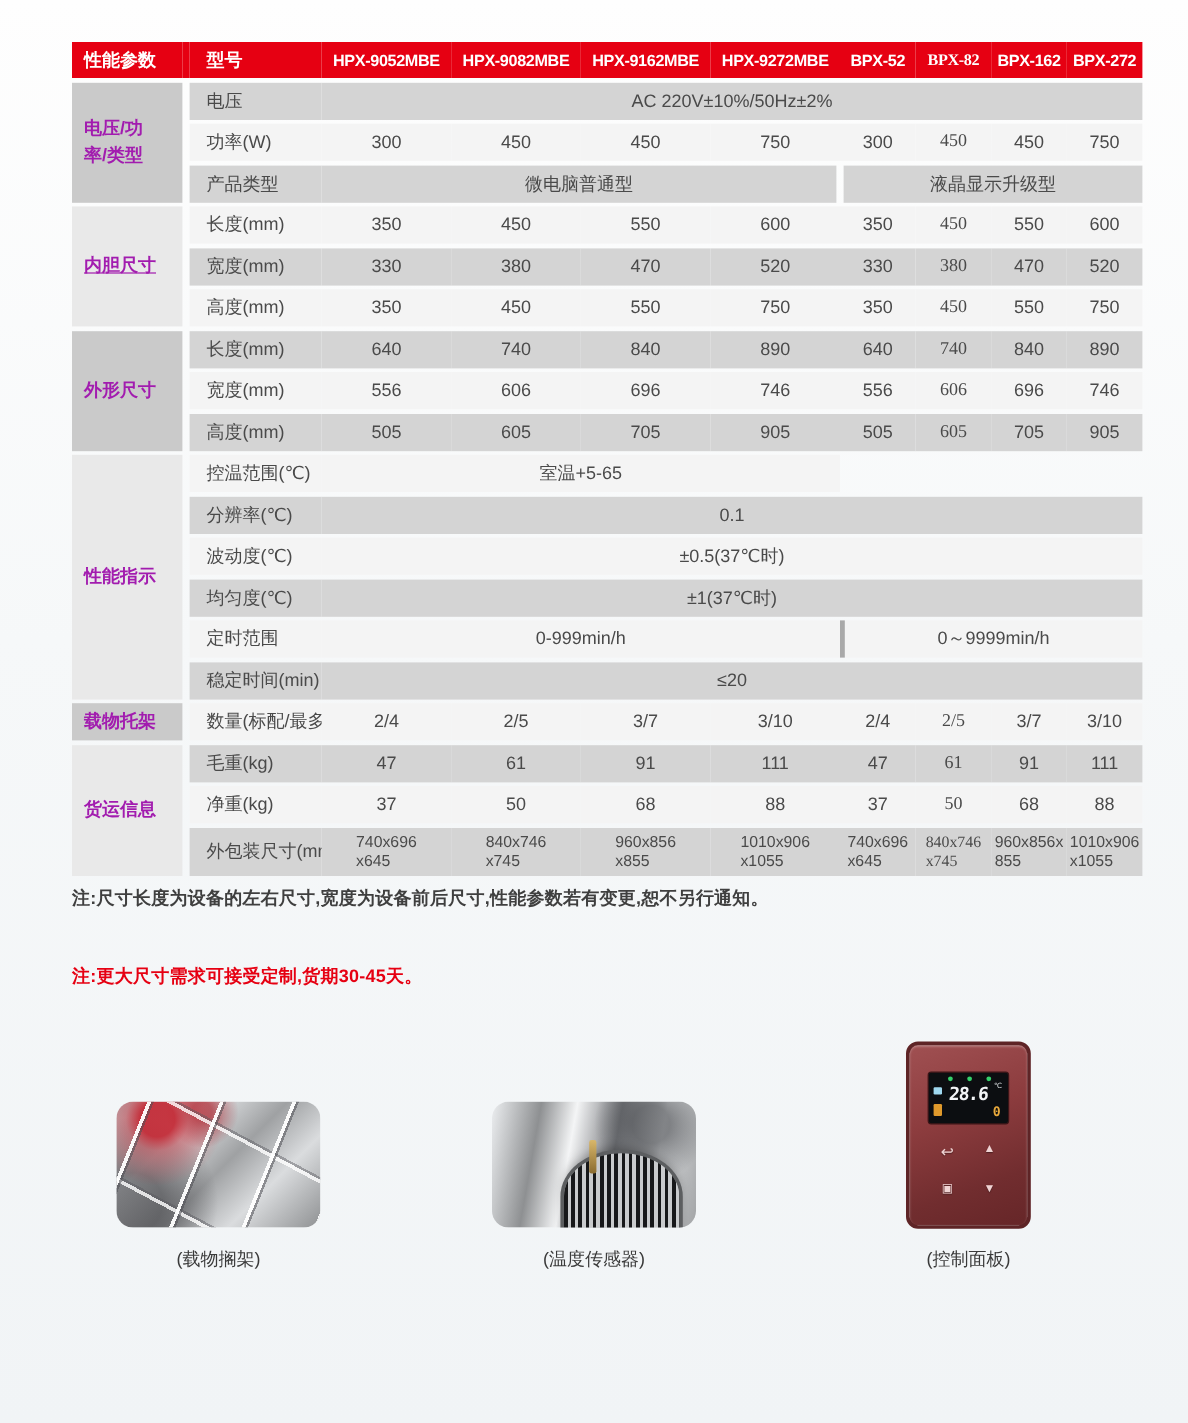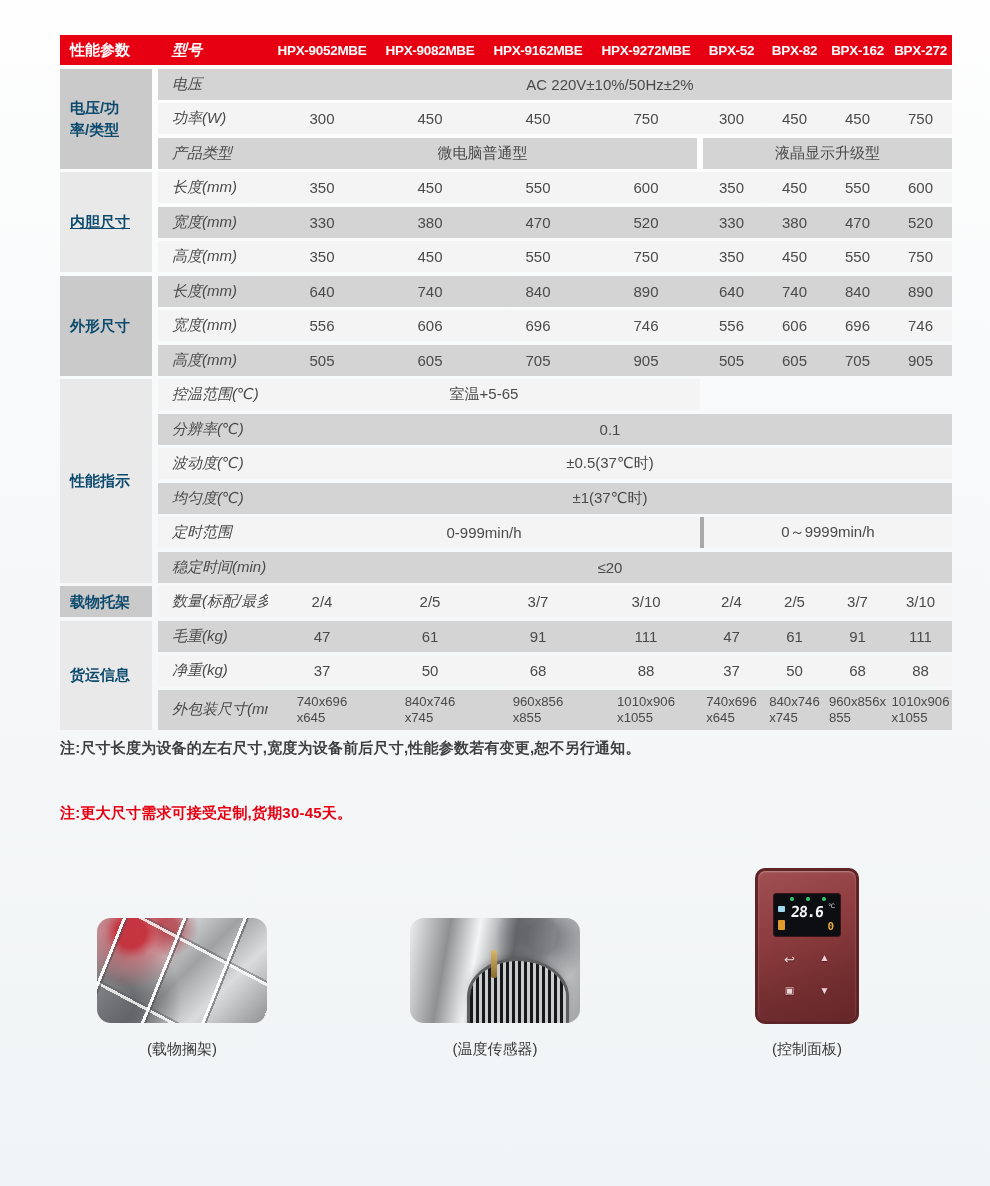--- a/index.html
+++ b/index.html
@@ -17,33 +17,33 @@
     display: grid;
     grid-template-columns: 92px 6px 110px repeat(4, 108px) repeat(4, 63px);
     grid-template-rows: 30px repeat(18, 31px) 40px;
     row-gap: 3.5px; column-gap: 0;
   }
   .cell { display:flex; align-items:center; font-size:15px; color:#4a4a4a; }
   .hdr  { background:#e60012; color:#ffffff; font-weight:bold; }
   .hdr.t1 { padding-left:10px; font-size:15px; }
   .hdr.t2 { padding-left:14px; font-size:15px; }
   .hdr.model { justify-content:center; font-size:13.5px; letter-spacing:-0.3px; white-space:nowrap; }
-  .cat  { font-weight:bold; color:#0c4a6e; padding-left:10px; font-size:15px;
+  .cat  { font-weight:bold; color:#a21caf; padding-left:10px; font-size:15px;
           line-height:1.45; white-space:pre-line; }
   .catd { background:#cacaca; } .catl { background:#e9e9e9; }
   .bgd  { background:#d4d4d4; } .bgl  { background:#f4f4f4; }
   .lbl  { padding-left:14px; white-space:nowrap; overflow:visible; }
   .val  { justify-content:center; text-align:center; }
   .val span { white-space:pre-line; }
   .pack { font-size:13.2px; line-height:1.18; }
   .pack span { text-align:left; }
 
-  .g1{grid-column:1;} .g2{grid-column:2;} .g3{grid-column:3;font-style:italic;}
+  .g1{grid-column:1;} .g2{grid-column:2;} .g3{grid-column:3;}
   .gv1{grid-column:4;} .gv2{grid-column:5;} .gv3{grid-column:6;} .gv4{grid-column:7;}
-  .gv5{grid-column:8;} .gv6{grid-column:9;} .gv7{grid-column:10;} .gv8{grid-column:11;}
+  .gv5{grid-column:8;} .gv6{grid-column:9;font-family:Liberation Serif, serif;} .gv7{grid-column:10;} .gv8{grid-column:11;}
   .gfull{grid-column:4 / -1;}
   .gleft{grid-column:4 / 8;}
   .gright{grid-column:8 / -1;}
   .gleft.gap{ margin-right:3px; }
   .gright.gap{ margin-left:3px; }
   .gright.divider{ border-left:4px solid #a9a9a9; }           
   .r1{grid-row:1;} .r2{grid-row:2;} .r3{grid-row:3;} .r4{grid-row:4;} .r5{grid-row:5;}
   .r6{grid-row:6;} .r7{grid-row:7;} .r8{grid-row:8;} .r9{grid-row:9;} .r10{grid-row:10;}
   .r11{grid-row:11;} .r12{grid-row:12;} .r13{grid-row:13;} .r14{grid-row:14;} .r15{grid-row:15;}
   .r16{grid-row:16;} .r17{grid-row:17;} .r18{grid-row:18;} .r19{grid-row:19;} .r20{grid-row:20;}

